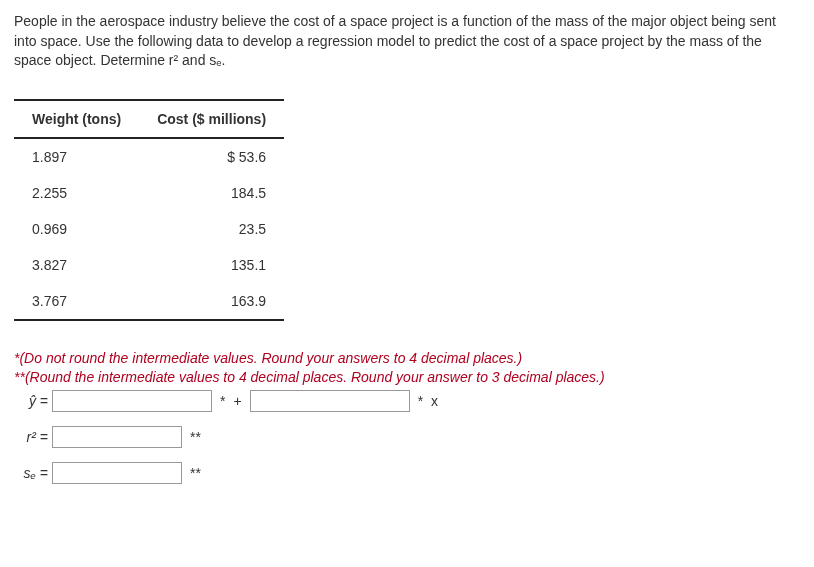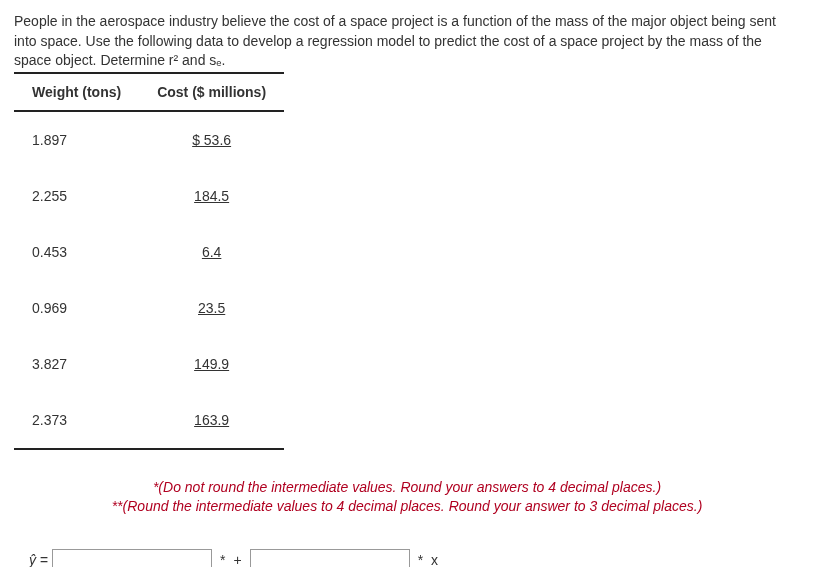--- a/index.html
+++ b/index.html
@@ -10,42 +10,40 @@
       padding: 12px 14px;
       width: 814px;
       box-sizing: border-box;
     }
     .intro {
       line-height: 1.4;
     }
 
     table.data {
       border-collapse: collapse;
-      margin-top: 1px;
+      margin-top: 28px;
       margin-bottom: 28px;
     }
     table.data thead th {
       font-weight: 700;
       padding: 10px 18px;
       border-top: 2px solid #222;
       border-bottom: 2px solid #222;
       text-align: left;
     }
     table.data thead th:nth-child(2) { text-align: right; }
     table.data tbody td {
-      padding: 20px 18px;
+      padding: 10px 18px;
     }
-    table.data tbody td:nth-child(2) { text-align: center; text-decoration: underline; }
+    table.data tbody td:nth-child(2) { text-align: right; }
     table.data tbody tr:last-child td {
       border-bottom: 2px solid #222;
     }
 
     .hints {
-      margin-bottom: 30px;
-      text-align: center;
     }
     .hints div {
       color: #b00020;
       font-style: italic;
       line-height: 1.4;
     }
 
     .answer-row {
       display: flex;
       align-items: center;
@@ -89,33 +87,29 @@
   <tbody>
     <tr>
         <td>1.897</td>
         <td>$ 53.6</td>
       </tr>
     <tr>
         <td>2.255</td>
         <td>184.5</td>
       </tr>
     <tr>
-        <td>0.453</td>
-        <td>6.4</td>
-      </tr>
-    <tr>
         <td>0.969</td>
         <td>23.5</td>
       </tr>
     <tr>
         <td>3.827</td>
-        <td>149.9</td>
+        <td>135.1</td>
       </tr>
     <tr>
-        <td>2.373</td>
+        <td>3.767</td>
         <td>163.9</td>
       </tr>
   </tbody>
 </table>
 
 <div class="hints">
   <div>*(Do not round the intermediate values. Round your answers to 4 decimal places.)</div>
   <div>**(Round the intermediate values to 4 decimal places. Round your answer to 3 decimal places.)</div>
 </div>
 

